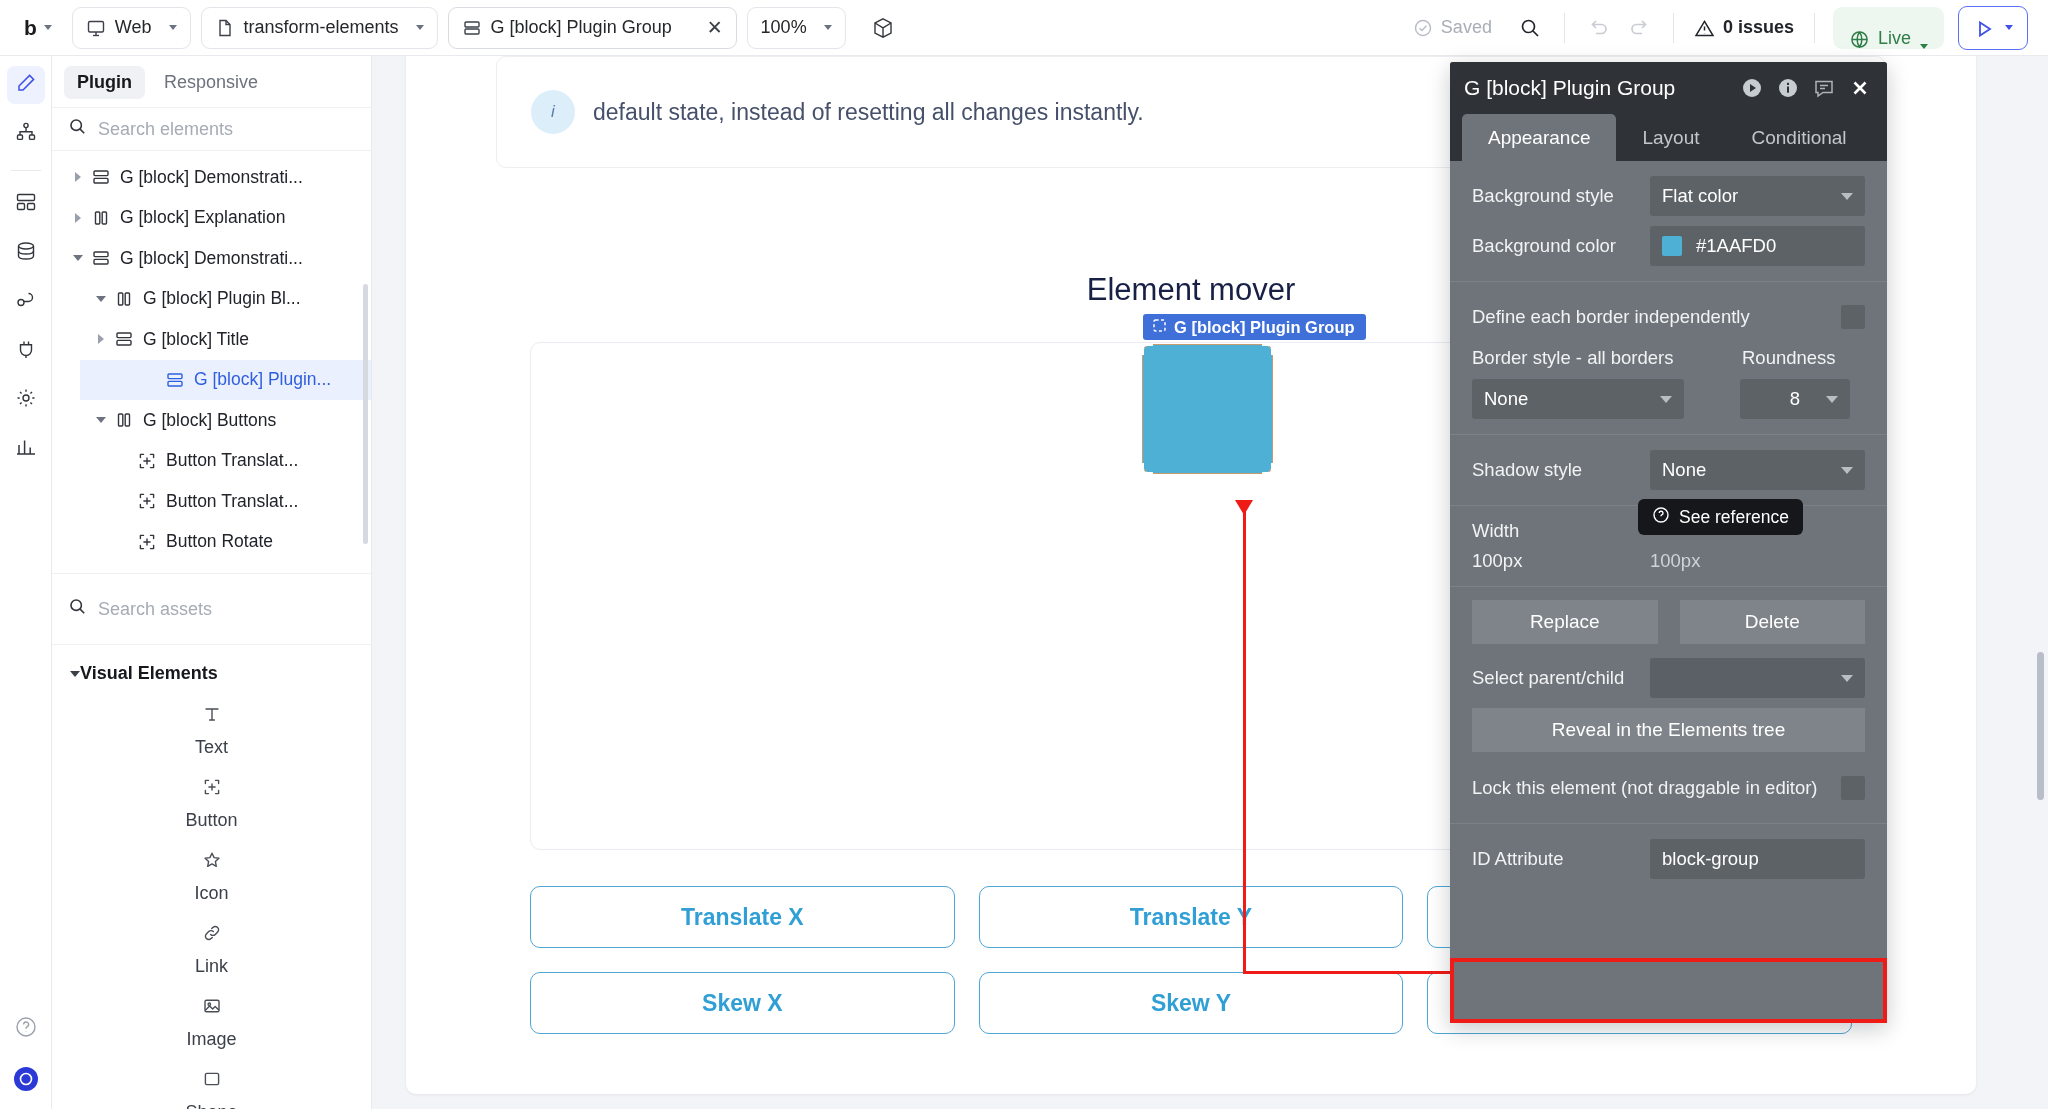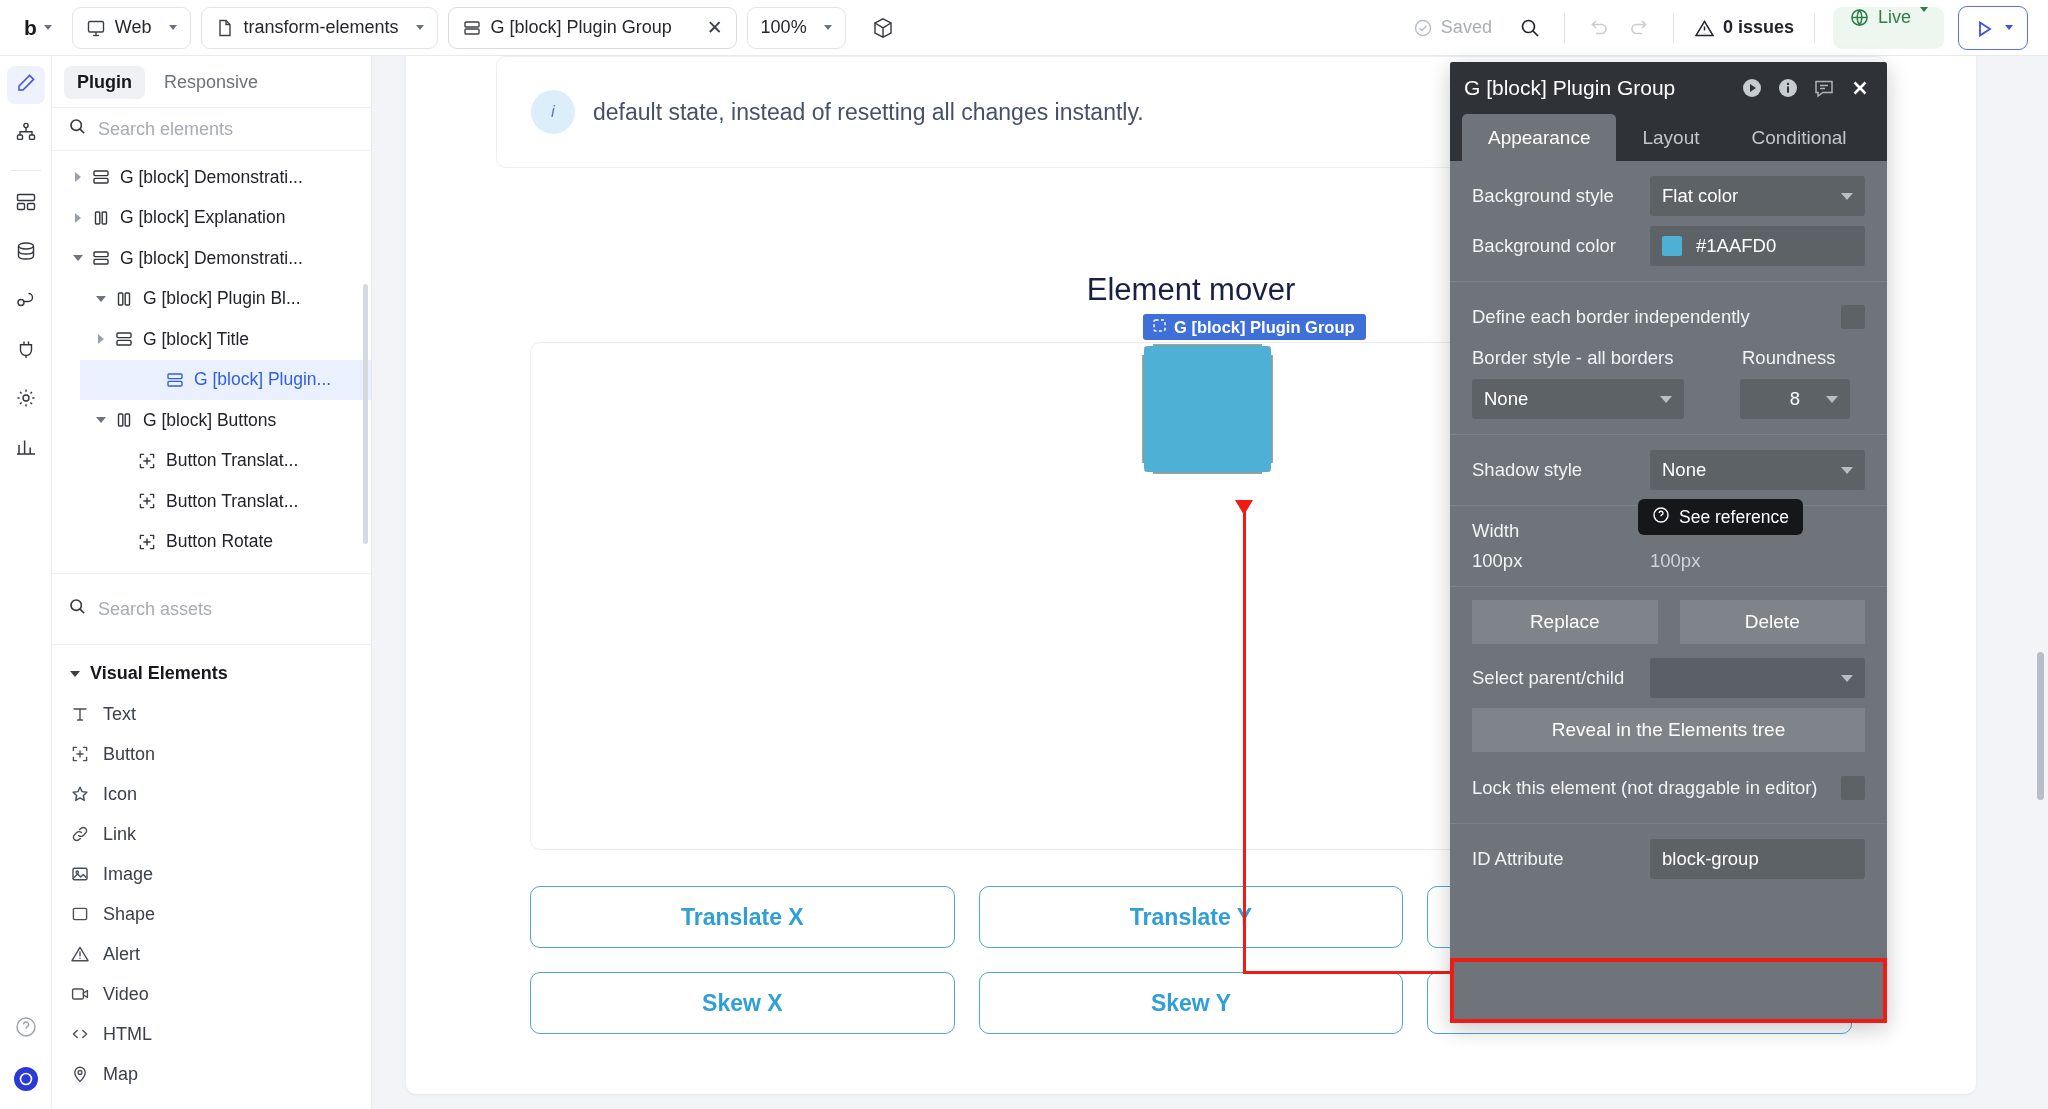--- a/index.html
+++ b/index.html
@@ -32,21 +32,21 @@
 
   .icon-sq { width: 20px; height: 20px; flex: 0 0 20px; display:inline-block; }
   .cube-btn { margin-left: 20px; width: 34px; height: 34px; display: flex; align-items: center; justify-content: center; }
 
   .tb-right { margin-left: auto; display: flex; align-items: center; gap: 0; padding-right: 6px; }
   .saved { display: flex; align-items: center; gap: 8px; color: #a8adb7; font-size: 18px; margin-right: 18px; }
   .tb-icon-btn { width: 40px; height: 40px; display: flex; align-items: center; justify-content: center; }
   .vdiv { width: 1px; height: 30px; background: #e3e5ea; margin: 0 14px; }
   .issues { display: flex; align-items: center; gap: 9px; font-size: 18px; color: #22242a; font-weight: 700; padding: 0 6px; }
   .live-chip {
-    display: flex; align-items: flex-start; gap: 9px; background: #edf7f0; color: #2f7d47;
+    display: flex; align-items: flex-end; gap: 9px; background: #edf7f0; color: #2f7d47;
     padding: 0 16px; height: 42px; border-radius: 9px; font-size: 18px; margin-left: 4px;
   }
   .play-chip {
     display: flex; align-items: center; gap: 12px; border: 1.5px solid #5b6ef5; border-radius: 9px;
     height: 44px; padding: 0 14px; margin-left: 14px;
   }
 
   
   .rail {
     position: absolute; top: 56px; left: 0; width: 52px; height: 1053px;
@@ -83,23 +83,23 @@
   .ticon { width: 22px; flex: 0 0 22px; display: flex; align-items: center; justify-content: center; margin: 0 8px 0 4px; }
   .tlabel { overflow: hidden; text-overflow: clip; }
   .tree-scroll { position: absolute; right: 3px; top: 170px; width: 5px; height: 260px; border-radius: 3px; background: #d6d9e0; }
 
   .assets-search {
     display: flex; align-items: center; gap: 11px; padding: 23px 16px;
     border-top: 1px solid #eef0f3; border-bottom: 1px solid #eef0f3;
   }
   .assets-search span { color: #a6abb5; font-size: 18px; }
   .assets { padding: 10px 0 0; }
-  .assets-head { display: flex; align-items: center; gap: 10px; padding: 8px 18px 10px; font-size: 18px; font-weight: 700; color: #16181d; }
+  .assets-head { display: flex; align-items: center; padding: 8px 18px 10px; font-size: 18px; font-weight: 700; color: #16181d; }
   .assets-head i { width:0;height:0;border-left:5px solid transparent;border-right:5px solid transparent;border-top:6px solid #3b3f47; }
-  .aitem { display: flex; align-items: center; gap: 13px; padding: 9.5px 18px; font-size: 18px; color: #3c4049; }
+  .aitem { display: flex; align-items: center; gap: 13px; padding: 9.5px 18px; font-size: 18px; color: #3c4049; flex-direction: column; }
   .aitem .ai { width: 20px; flex: 0 0 20px; display: flex; align-items: center; justify-content: center; }
 
   
   .canvas-wrap {
     position: absolute; top: 56px; left: 372px; right: 0; bottom: 0;
     background: #f3f4f7; overflow: hidden;
   }
   .page {
     position: absolute; top: -34px; left: 34px; width: 1570px; background: #fff;
     border-radius: 10px; box-shadow: 0 1px 3px rgba(16,24,40,.07);

